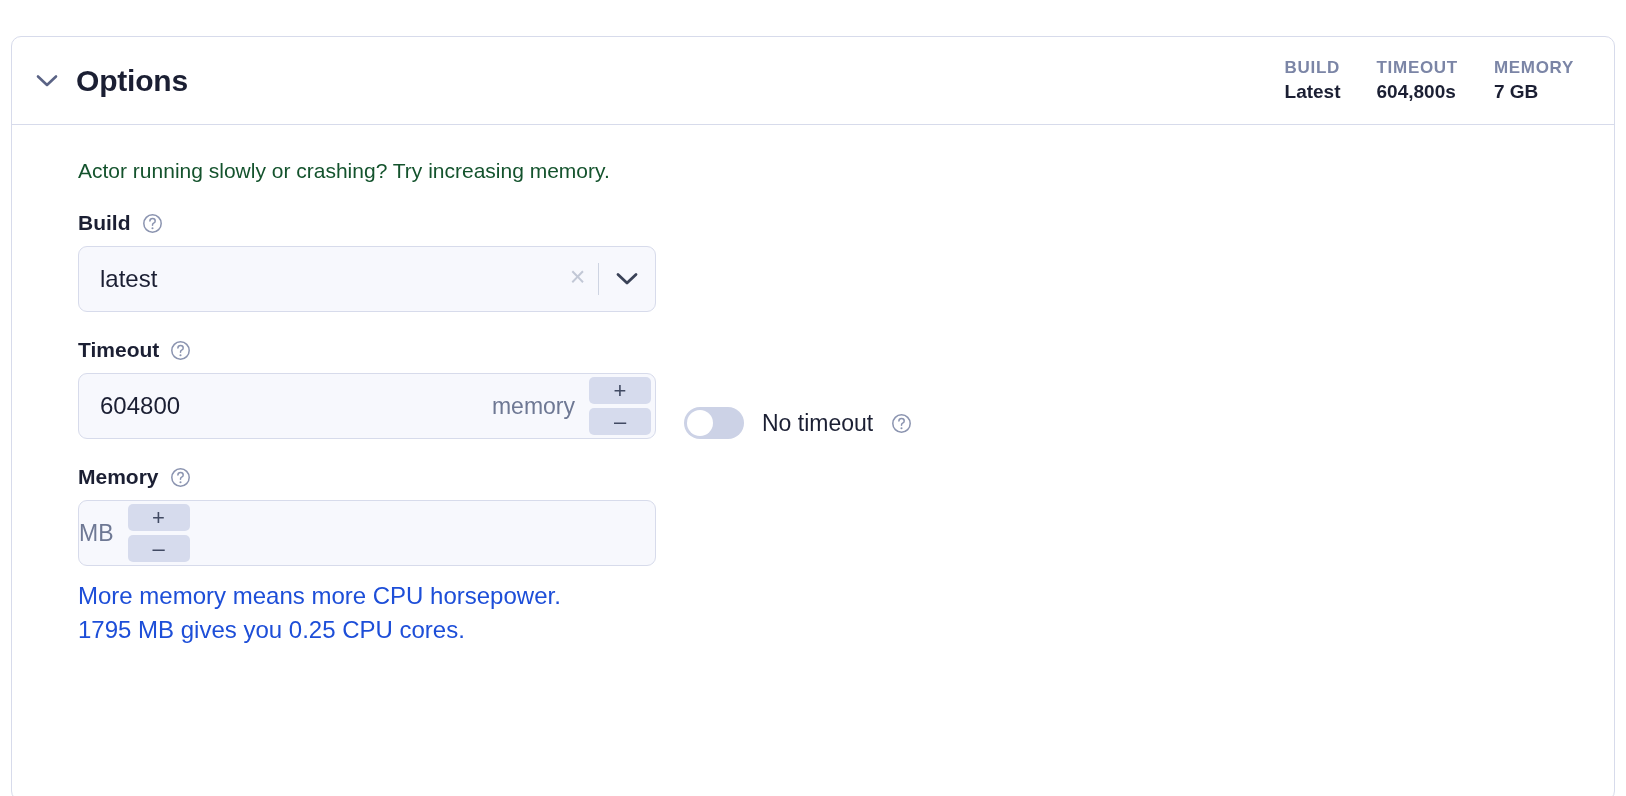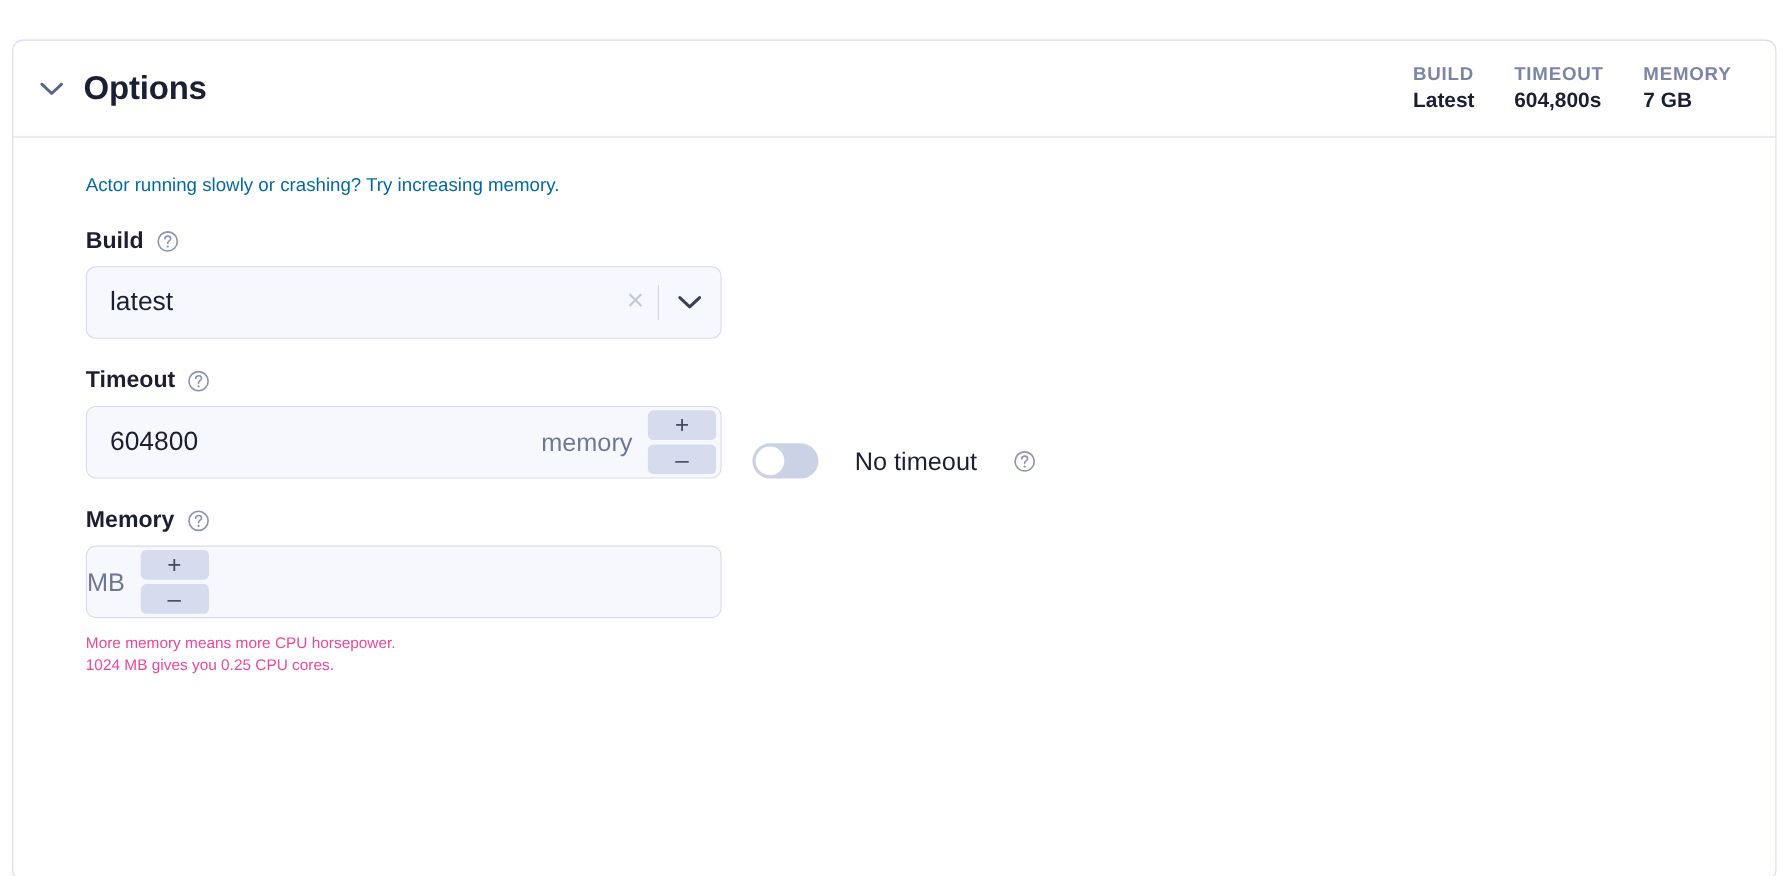--- a/index.html
+++ b/index.html
@@ -84,22 +84,22 @@
     font-weight: bold;
     color: #1b1f33;
     margin-top: 2px;
   }
 
   
   .card-body {
     padding: 34px 0 0 66px;
   }
   .intro-text {
-    font-size: 17px;
-    color: #0369a1;
+    font-size: 21px;
+    color: #14532d;
     margin: 0 0 28px 0;
   }
 
   .field-label-row {
     display: flex;
     align-items: center;
     gap: 11px;
     margin-bottom: 11px;
   }
   .field-label {
@@ -190,21 +190,21 @@
 
   
   .timeout-row {
     display: flex;
     align-items: flex-end;
     gap: 28px;
   }
   .toggle-group {
     display: flex;
     align-items: center;
-    gap: 33px;
+    gap: 18px;
   }
   .switch {
     width: 60px;
     height: 32px;
     border-radius: 16px;
     background: #ccd2e6;
     position: relative;
     cursor: pointer;
     flex: none;
   }
@@ -219,22 +219,22 @@
   }
   .toggle-label {
     font-size: 23px;
     color: #1b1f33;
   }
 
   .field-block { margin-bottom: 26px; }
 
   .memory-hint {
     margin-top: 13px;
-    font-size: 14px;
-    color: #ec4899;
+    font-size: 24px;
+    color: #1d4ed8;
     line-height: 1.42;
   }
 </style>
 </head>
 <body>
 
 <div class="page">
   <div class="options-card">
 
     <div class="card-header">
@@ -339,19 +339,19 @@
         </div>
         <div class="input-shell">
           <span class="input-unit">MB</span>
           <span class="stepper">
             <button class="step-btn">+</button>
             <button class="step-btn">–</button>
           </span>
         </div>
         <div class="memory-hint">
           <div>More memory means more CPU horsepower.</div>
-          <div>1024 MB gives you 0.25 CPU cores.</div>
+          <div>1795 MB gives you 0.25 CPU cores.</div>
         </div>
       </div>
 
     </div>
   </div>
 </div>
 
 </body></html>

